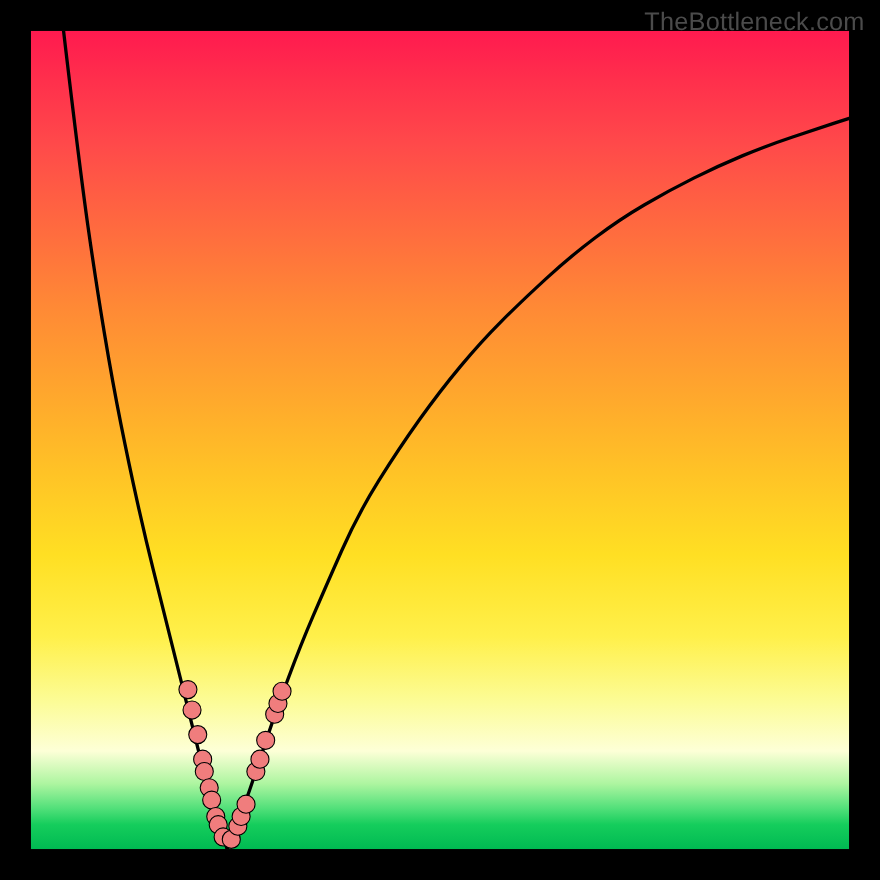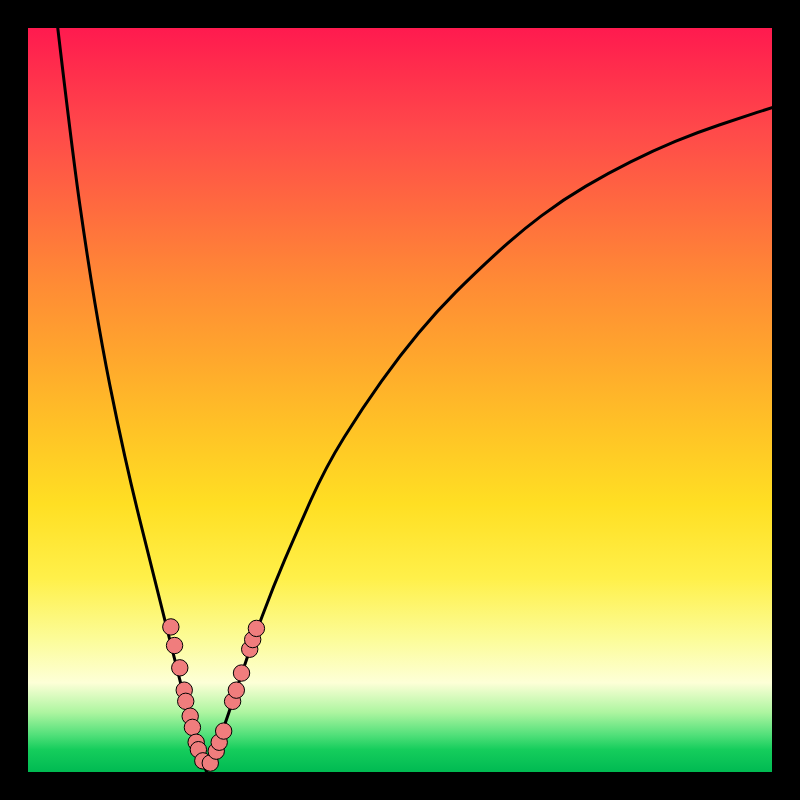--- a/index.html
+++ b/index.html
@@ -90,13 +90,14 @@
           <circle cx="195.672" cy="703.08" r="8.2" fill="#f07d7d" stroke="#000000" stroke-width="1"></circle>
           <circle cx="204.60000000000002" cy="673.3199999999999" r="8.2" fill="#f07d7d" stroke="#000000" stroke-width="1"></circle>
           <circle cx="208.32000000000002" cy="662.16" r="8.2" fill="#f07d7d" stroke="#000000" stroke-width="1"></circle>
           <circle cx="213.528" cy="645.048" r="8.2" fill="#f07d7d" stroke="#000000" stroke-width="1"></circle>
           <circle cx="221.712" cy="621.24" r="8.2" fill="#f07d7d" stroke="#000000" stroke-width="1"></circle>
           <circle cx="224.688" cy="611.568" r="8.2" fill="#f07d7d" stroke="#000000" stroke-width="1"></circle>
           <circle cx="228.408" cy="600.408" r="8.2" fill="#f07d7d" stroke="#000000" stroke-width="1"></circle>
         </g>
       </svg>
   </div>
+  <div class="watermark">TheBottleneck.com</div>
 </div>
 
 </body></html>

